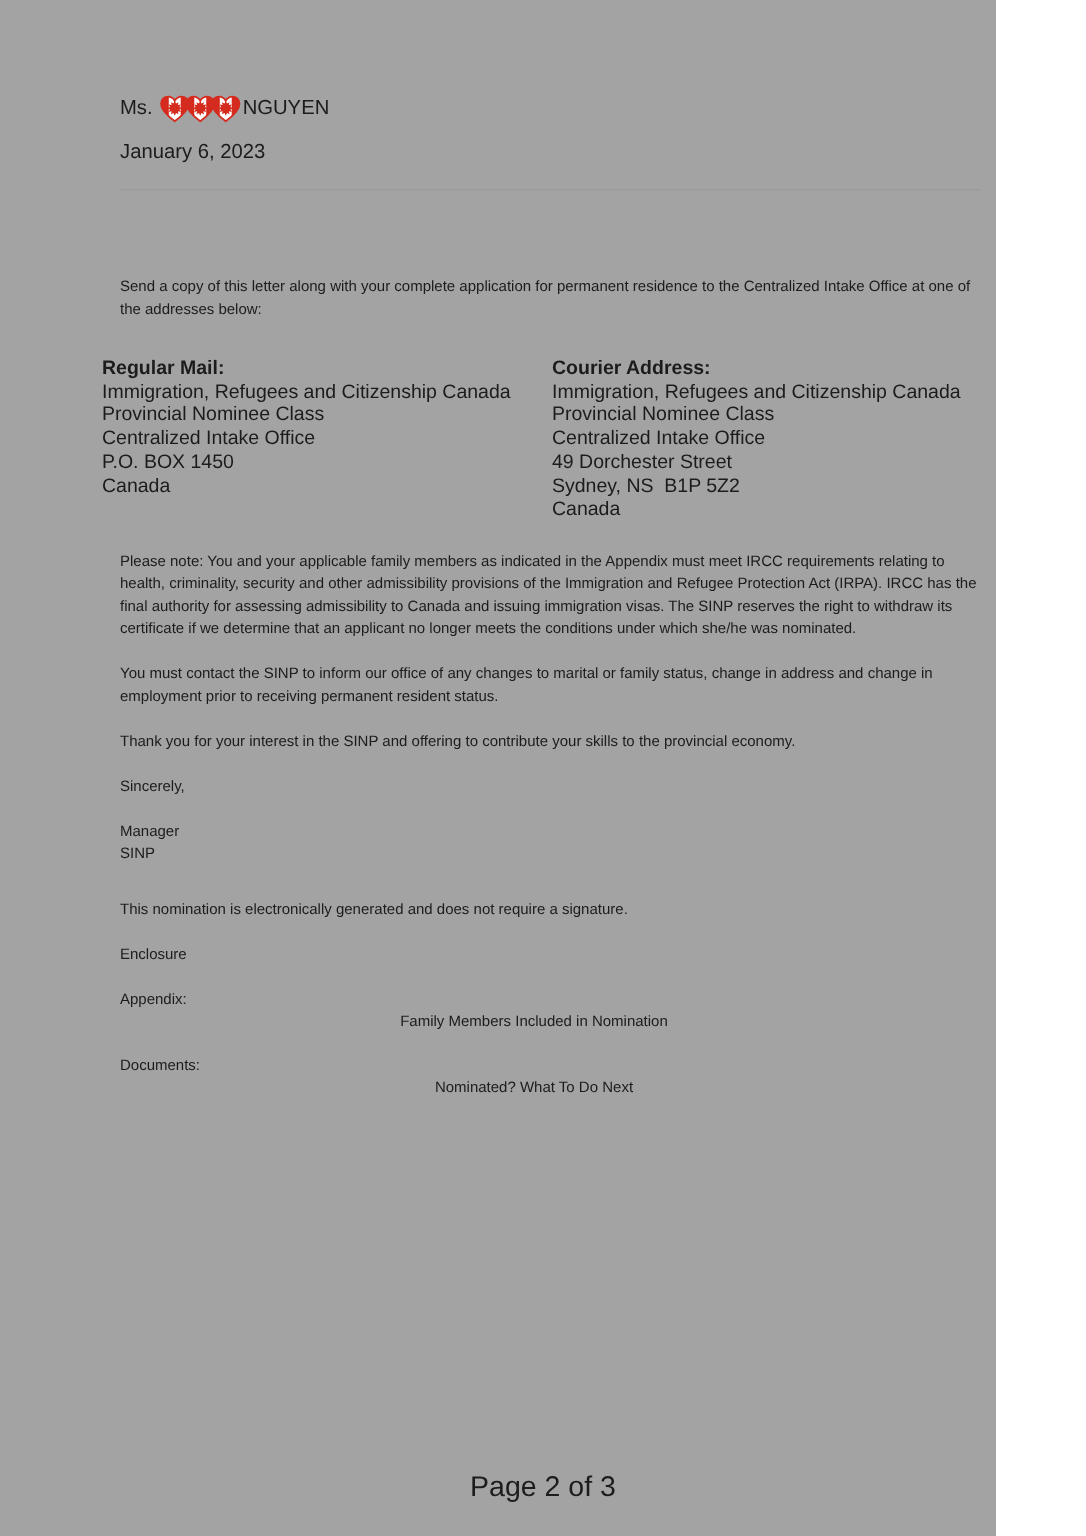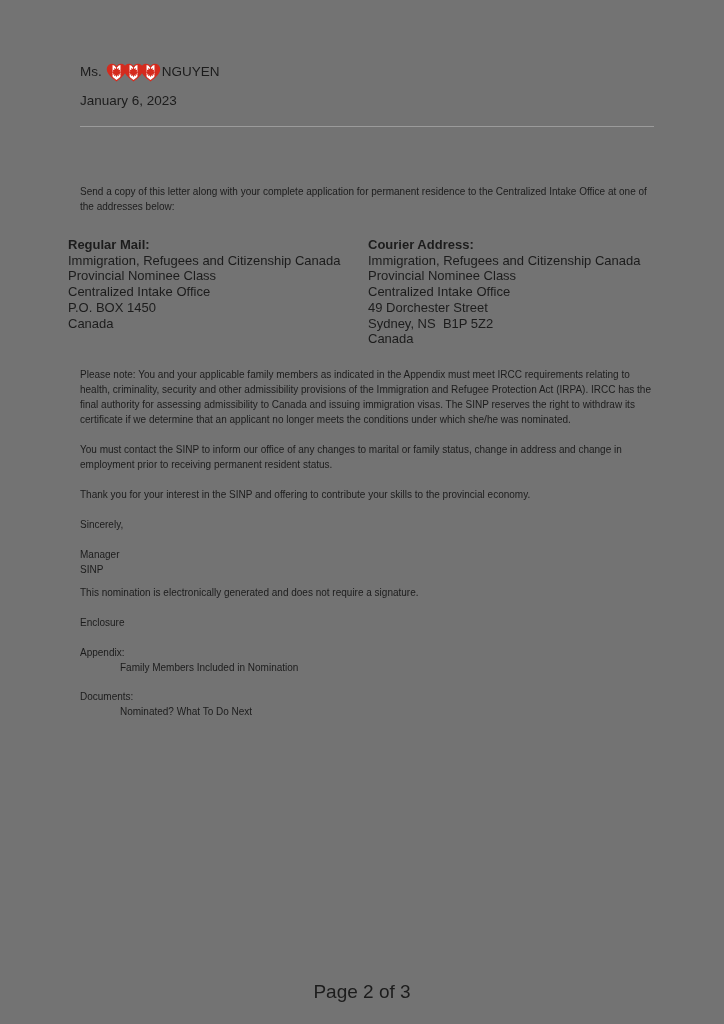--- a/index.html
+++ b/index.html
@@ -7,23 +7,23 @@
   body {
     width: 724px;
     height: 1024px;
     position: relative;
     font-family: "Liberation Sans", sans-serif;
     color: #1c1c1c;
     overflow: hidden;
   }
   .page {
     position: relative;
-    width: 724px;
+    width: 664px;
     height: 1024px;
-    background: #737373;
+    background: #a3a3a3;
     padding: 62px 72px 0 80px;
   }
   .recipient-line {
     display: flex;
     align-items: center;
     font-size: 13.5px;
     line-height: 20px;
     height: 20px;
     margin-bottom: 11px;
   }
@@ -51,23 +51,23 @@
   }
   .addr-col {
     width: 50%;
     text-align: left;
     font-size: 13px;
     line-height: 15.7px;
   }
   .addr-title { font-weight: bold; }
   .addr-line { white-space: pre-wrap; }
   .para { margin-bottom: 15px; width: 574px; }
-  .sig-block { margin-bottom: 8px; }
+  .sig-block { margin-bottom: 22px; }
   .labelled-block { margin-bottom: 14px; }
-  .indented { padding-left: 40px; }
+  .indented { padding-left: 40px; text-align: center; }
   .footer {
     position: absolute;
     left: 0;
     top: 984px;
     width: 724px;
     text-align: center;
     font-size: 19px;
     line-height: 15px;
   }
 </style>

